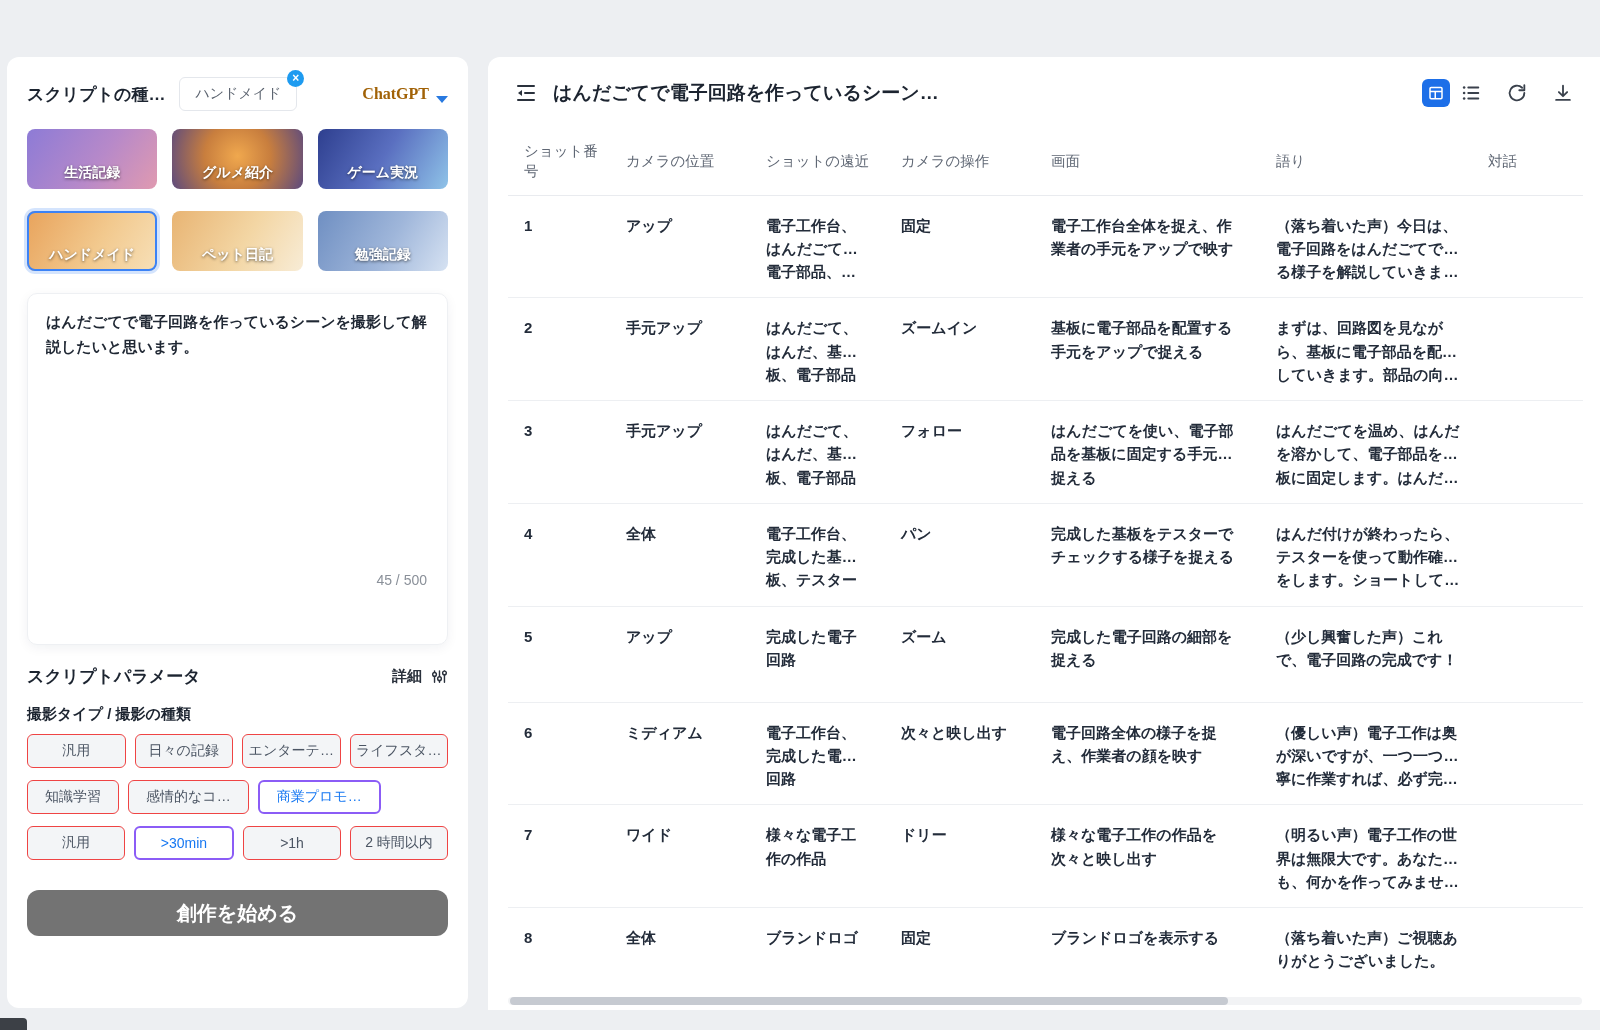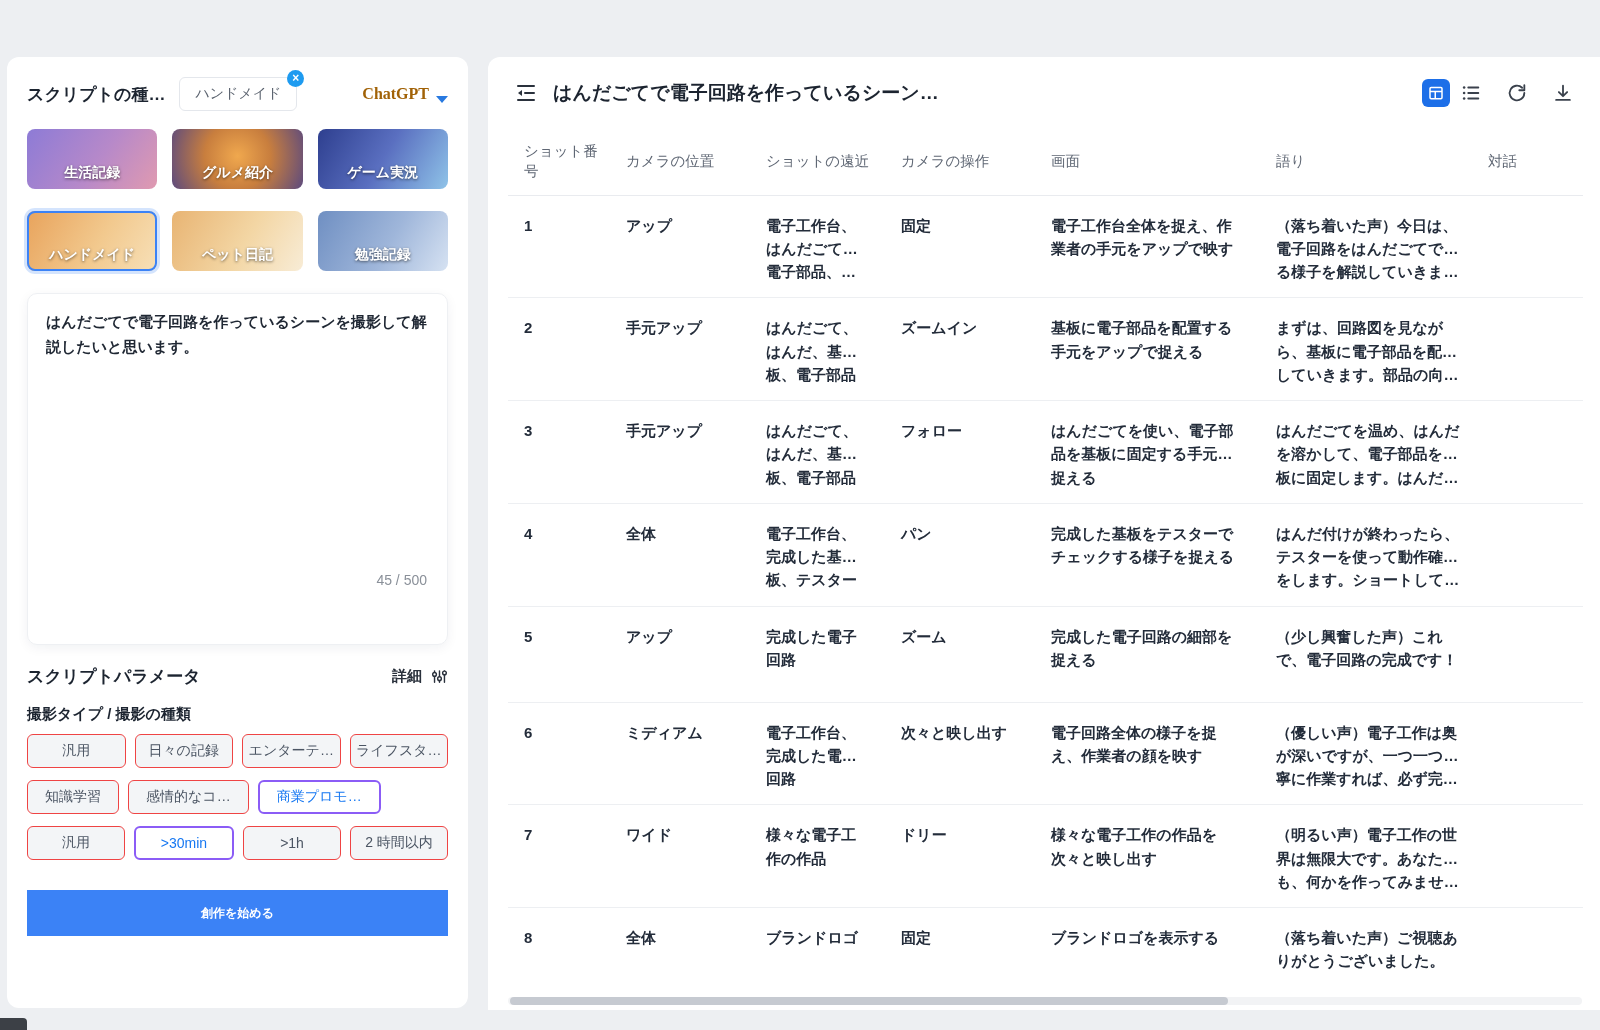--- a/index.html
+++ b/index.html
@@ -60,22 +60,22 @@
   .chips { display:flex; gap:9px; margin-bottom:12px; }
   .chip {
     height:34px; display:flex; align-items:center; justify-content:center;
     background:#f3f5f7; border:1px solid #ef4444; border-radius:6px;
     font-size:14px; color:#4b5563; cursor:pointer; white-space:nowrap; overflow:hidden; padding:0 10px;
   }
   .chips-fill .chip { flex:1; }
   .chips-auto .chip { padding:0 17px; }
   .chip.selected { background:#fff; border:2px solid #8b5cf6; color:#1778f2; }
   .start-btn {
-    margin-top:18px; width:100%; height:46px; border:none; border-radius:0;
-    background:#3b82f6; color:#fff; font-size:12px; font-weight:700; cursor:pointer;
+    margin-top:18px; width:100%; height:46px; border:none; border-radius:12px;
+    background:#737373; color:#fff; font-size:20px; font-weight:700; cursor:pointer;
     font-family:inherit;
   }
   
   .main {
     position:absolute; left:488px; top:57px; right:0; height:953px;
     background:#fff; border-radius:12px 0 0 0; overflow:hidden;
   }
   .main-header { display:flex; align-items:center; padding:22px 26px 16px 26px; }
   .main-title { margin:0 0 0 15px; font-size:19px; font-weight:700; color:#1c2430; white-space:nowrap; }
   .header-actions { margin-left:auto; display:flex; align-items:center; gap:24px; }

